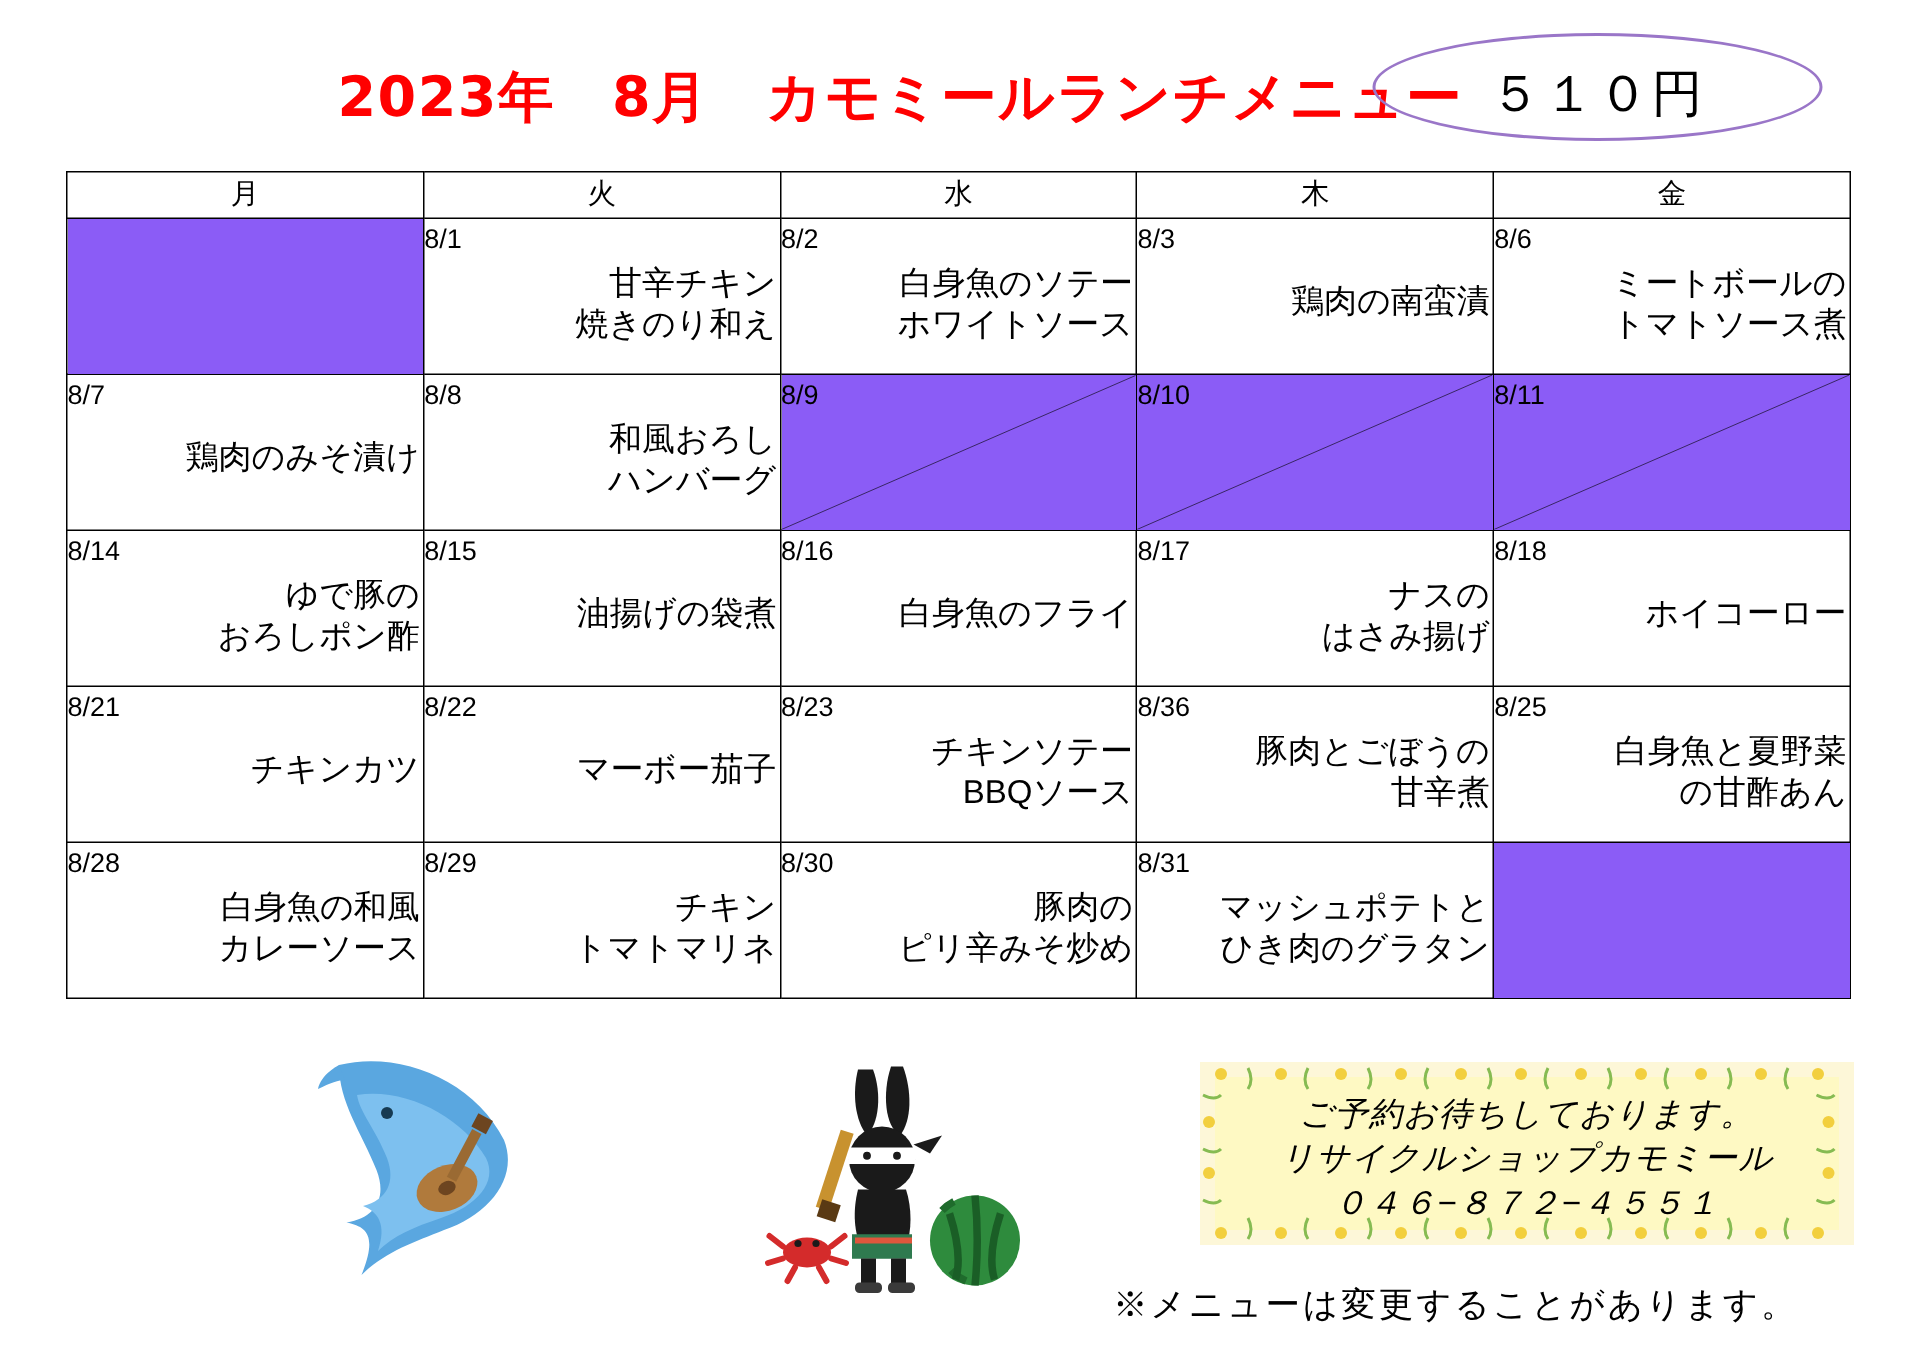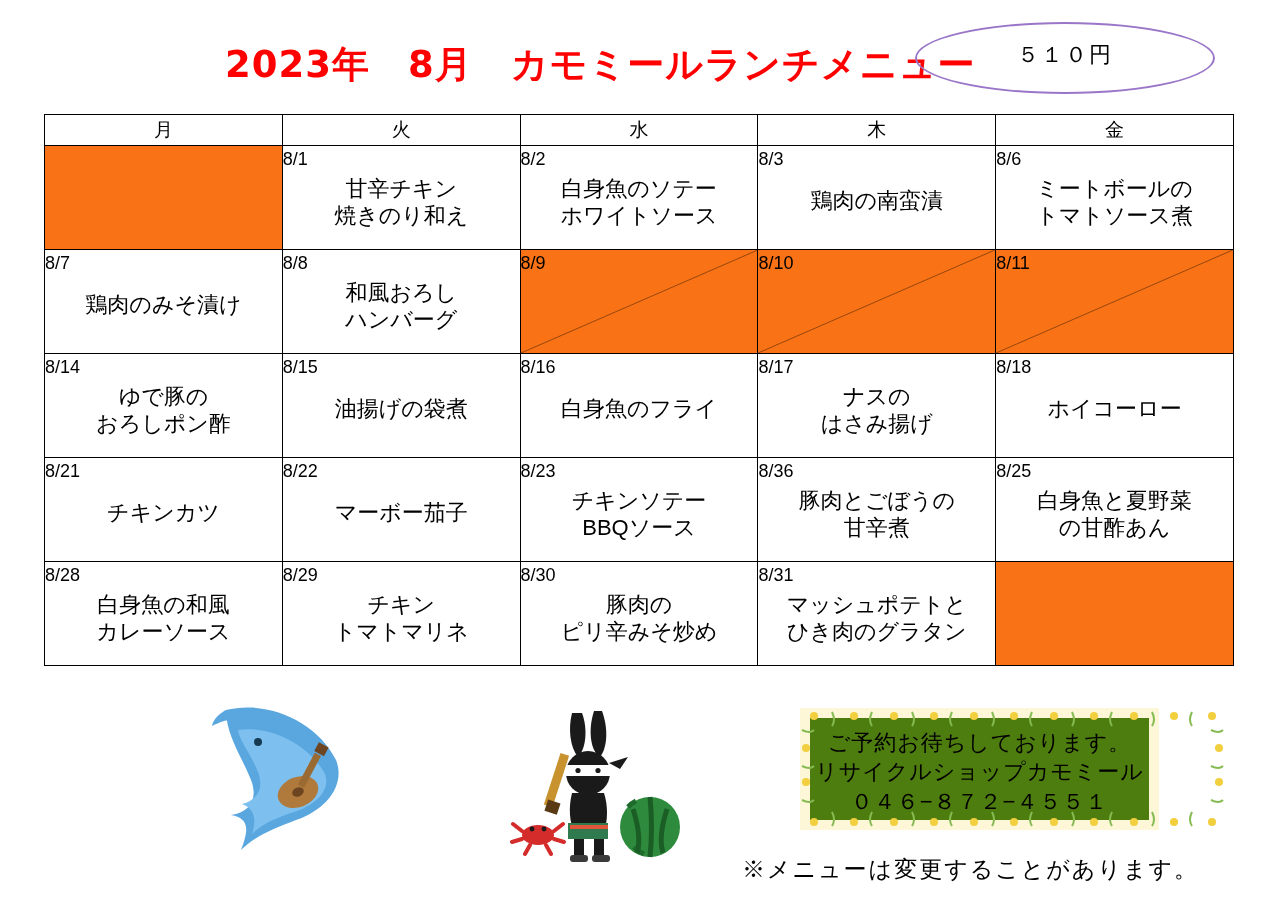--- a/index.html
+++ b/index.html
@@ -42,21 +42,21 @@
     border: 2px solid #9a76c8;
     border-radius: 50%;
     box-sizing: border-box;
   }
   .price-text {
     position: absolute;
     left: 915px;
     top: 40px;
     width: 300px;
     text-align: center;
-    font-size: 22px;
+    font-size: 34px;
     color: #000;
     letter-spacing: 2px;
   }
 
   
   .cal-wrap {
     position: absolute;
     left: 44px;
     top: 114px;
     width: 1190px;
@@ -76,31 +76,31 @@
     font-weight: normal;
     font-size: 19px;
     text-align: center;
     line-height: 30px;
   }
   td.day {
     height: 103px;
     position: relative;
   }
   td.day.gray {
-    background: #f97316;
+    background: #8b5cf6;
   }
   .date {
     font-size: 18px;
     text-align: left;
     padding-top: 4px;
     line-height: 1.1;
   }
   .menu {
     font-size: 22px;
-    text-align: center;
+    text-align: right;
     line-height: 1.22;
     padding: 6px 2px 0 2px;
     white-space: pre-line;
   }
   .menu.one-line {
     padding-top: 18px;
   }
   
   td.day.diag .diag-line {
     position: absolute;
@@ -131,26 +131,27 @@
     left: 510px;
     top: 15px;
     width: 190px;
     height: 160px;
   }
 
   .info-box {
     position: absolute;
     left: 800px;
     top: 18px;
-    width: 359px;
+    width: 436px;
     height: 122px;
     border: 10px solid #fdf7d8;
     box-sizing: border-box;
-    background: #4d7c0f;
+    background: #fef9c3;
     text-align: center;
+    font-style: italic;
   }
   .info-box .flower-border {
     position: absolute;
     left: -10px; top: -10px;
     width: 425px; height: 122px;
     pointer-events: none;
   }
   .info-line {
     font-size: 22px;
     line-height: 1.33;

